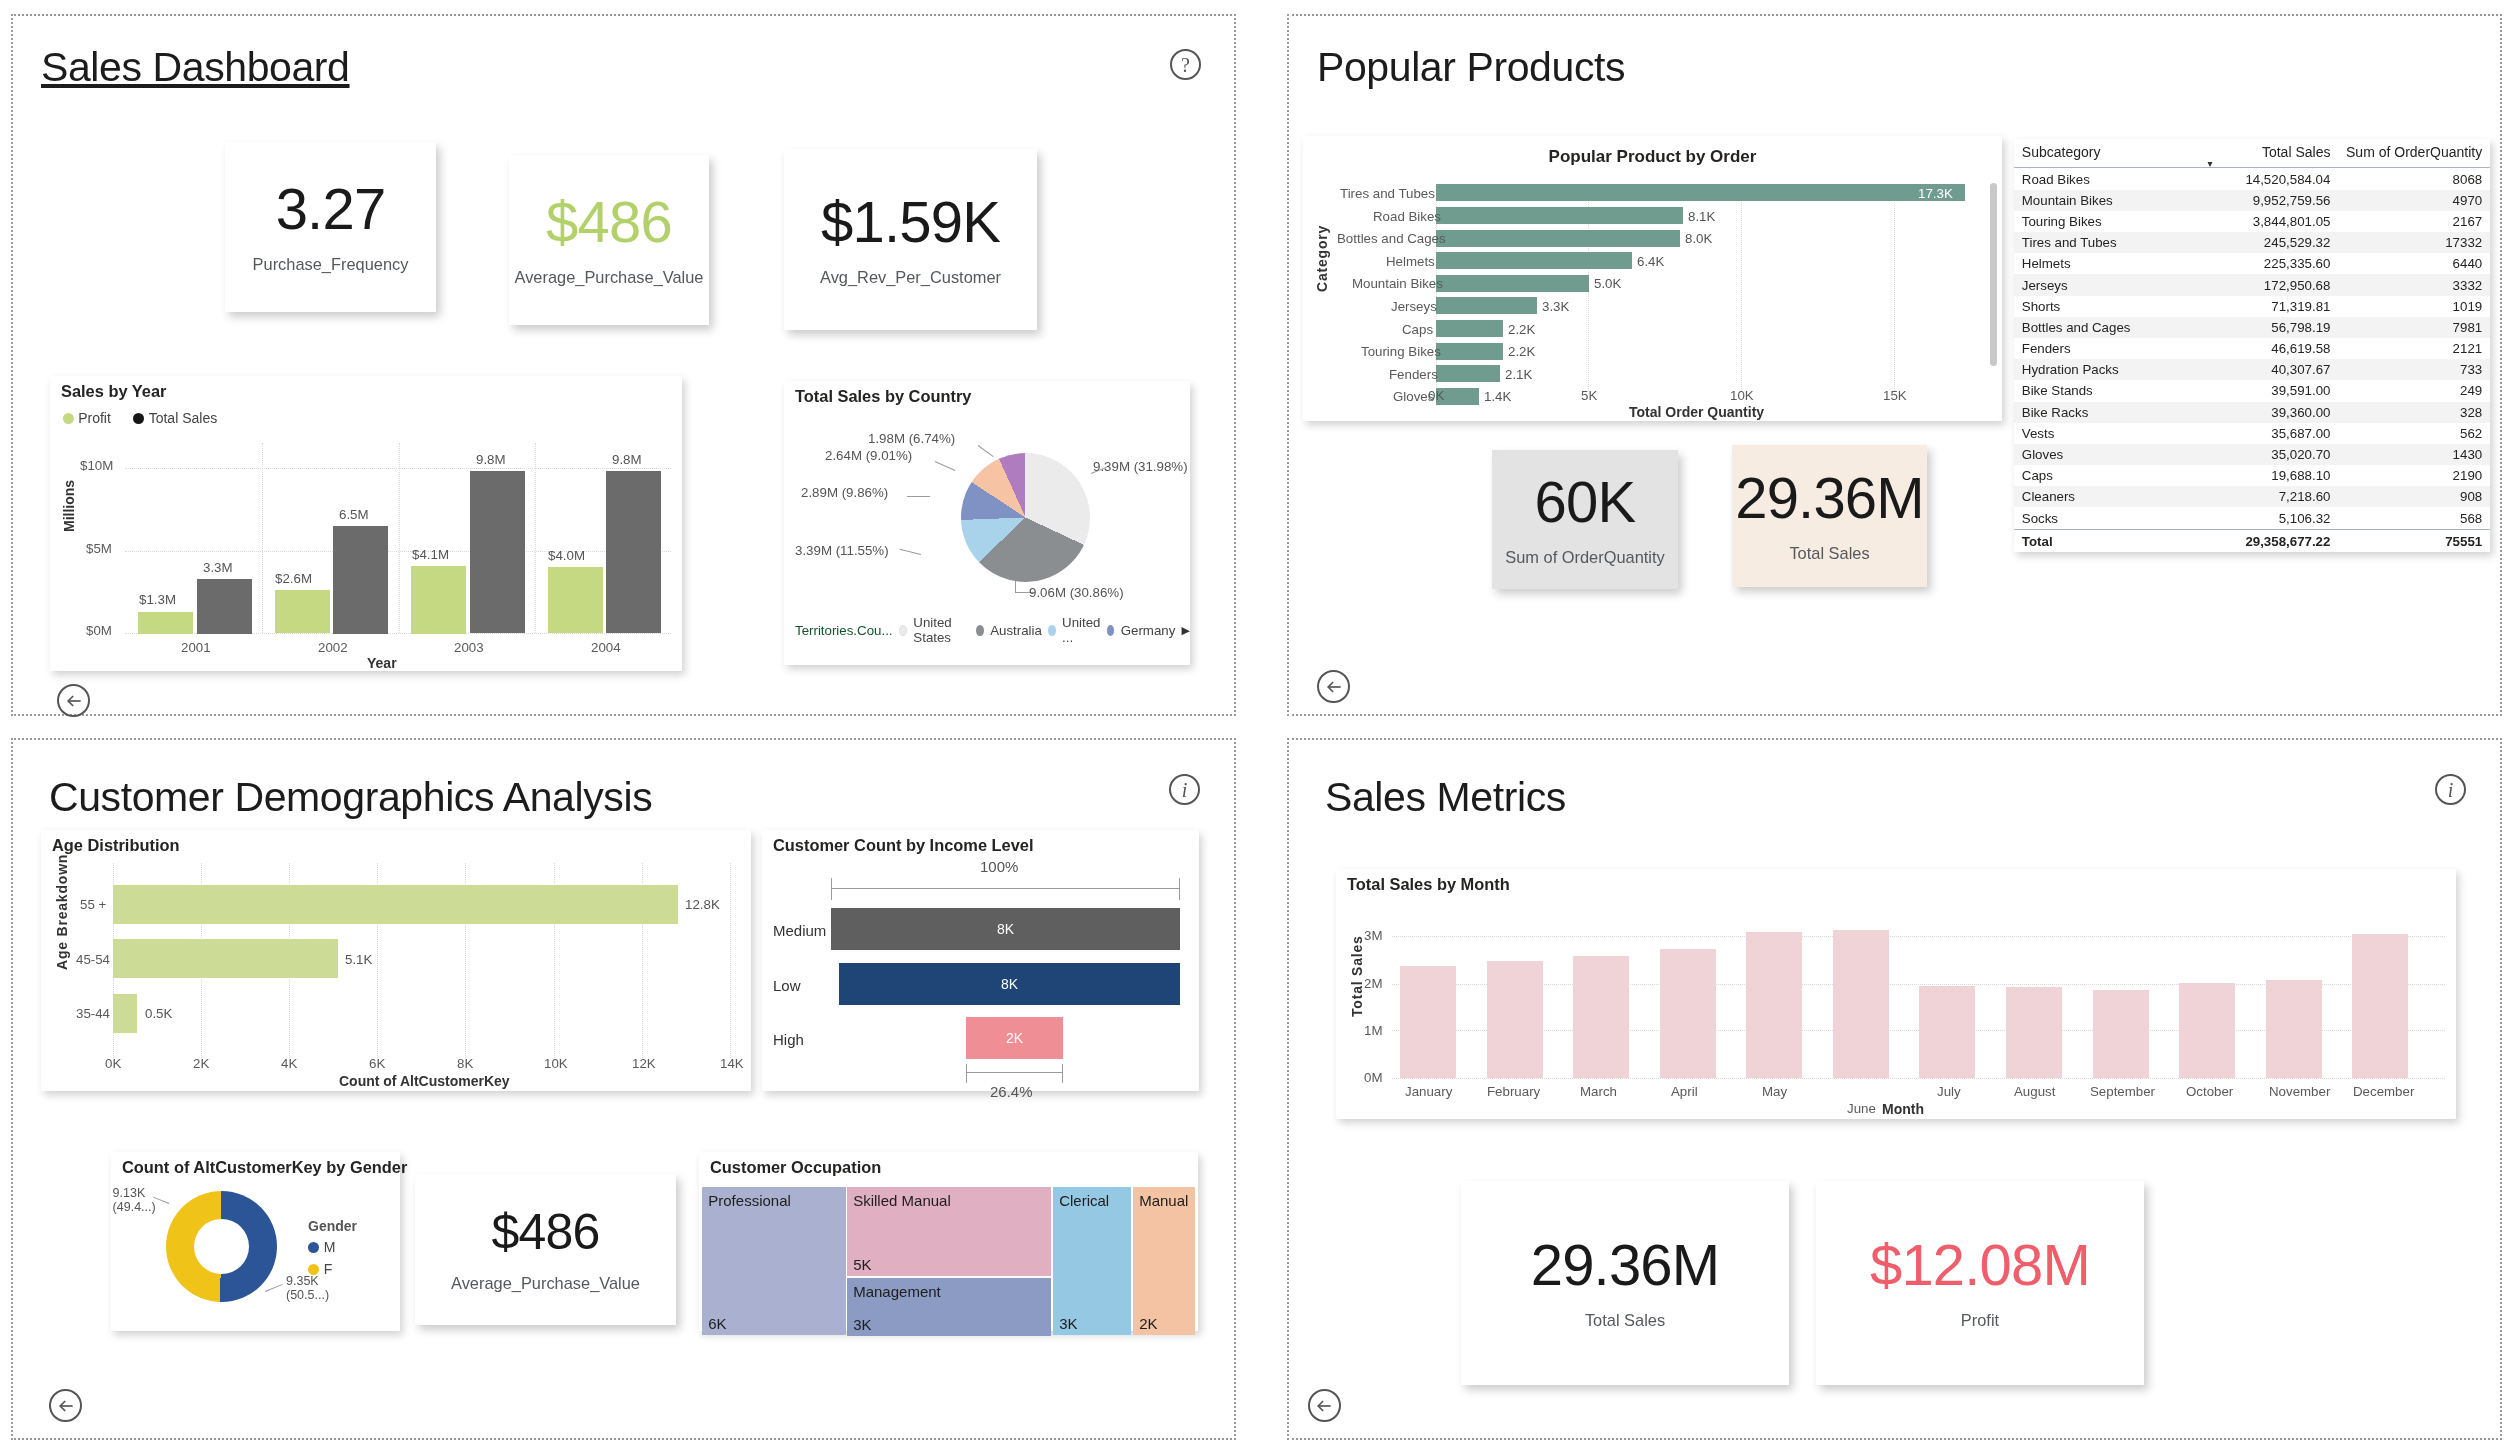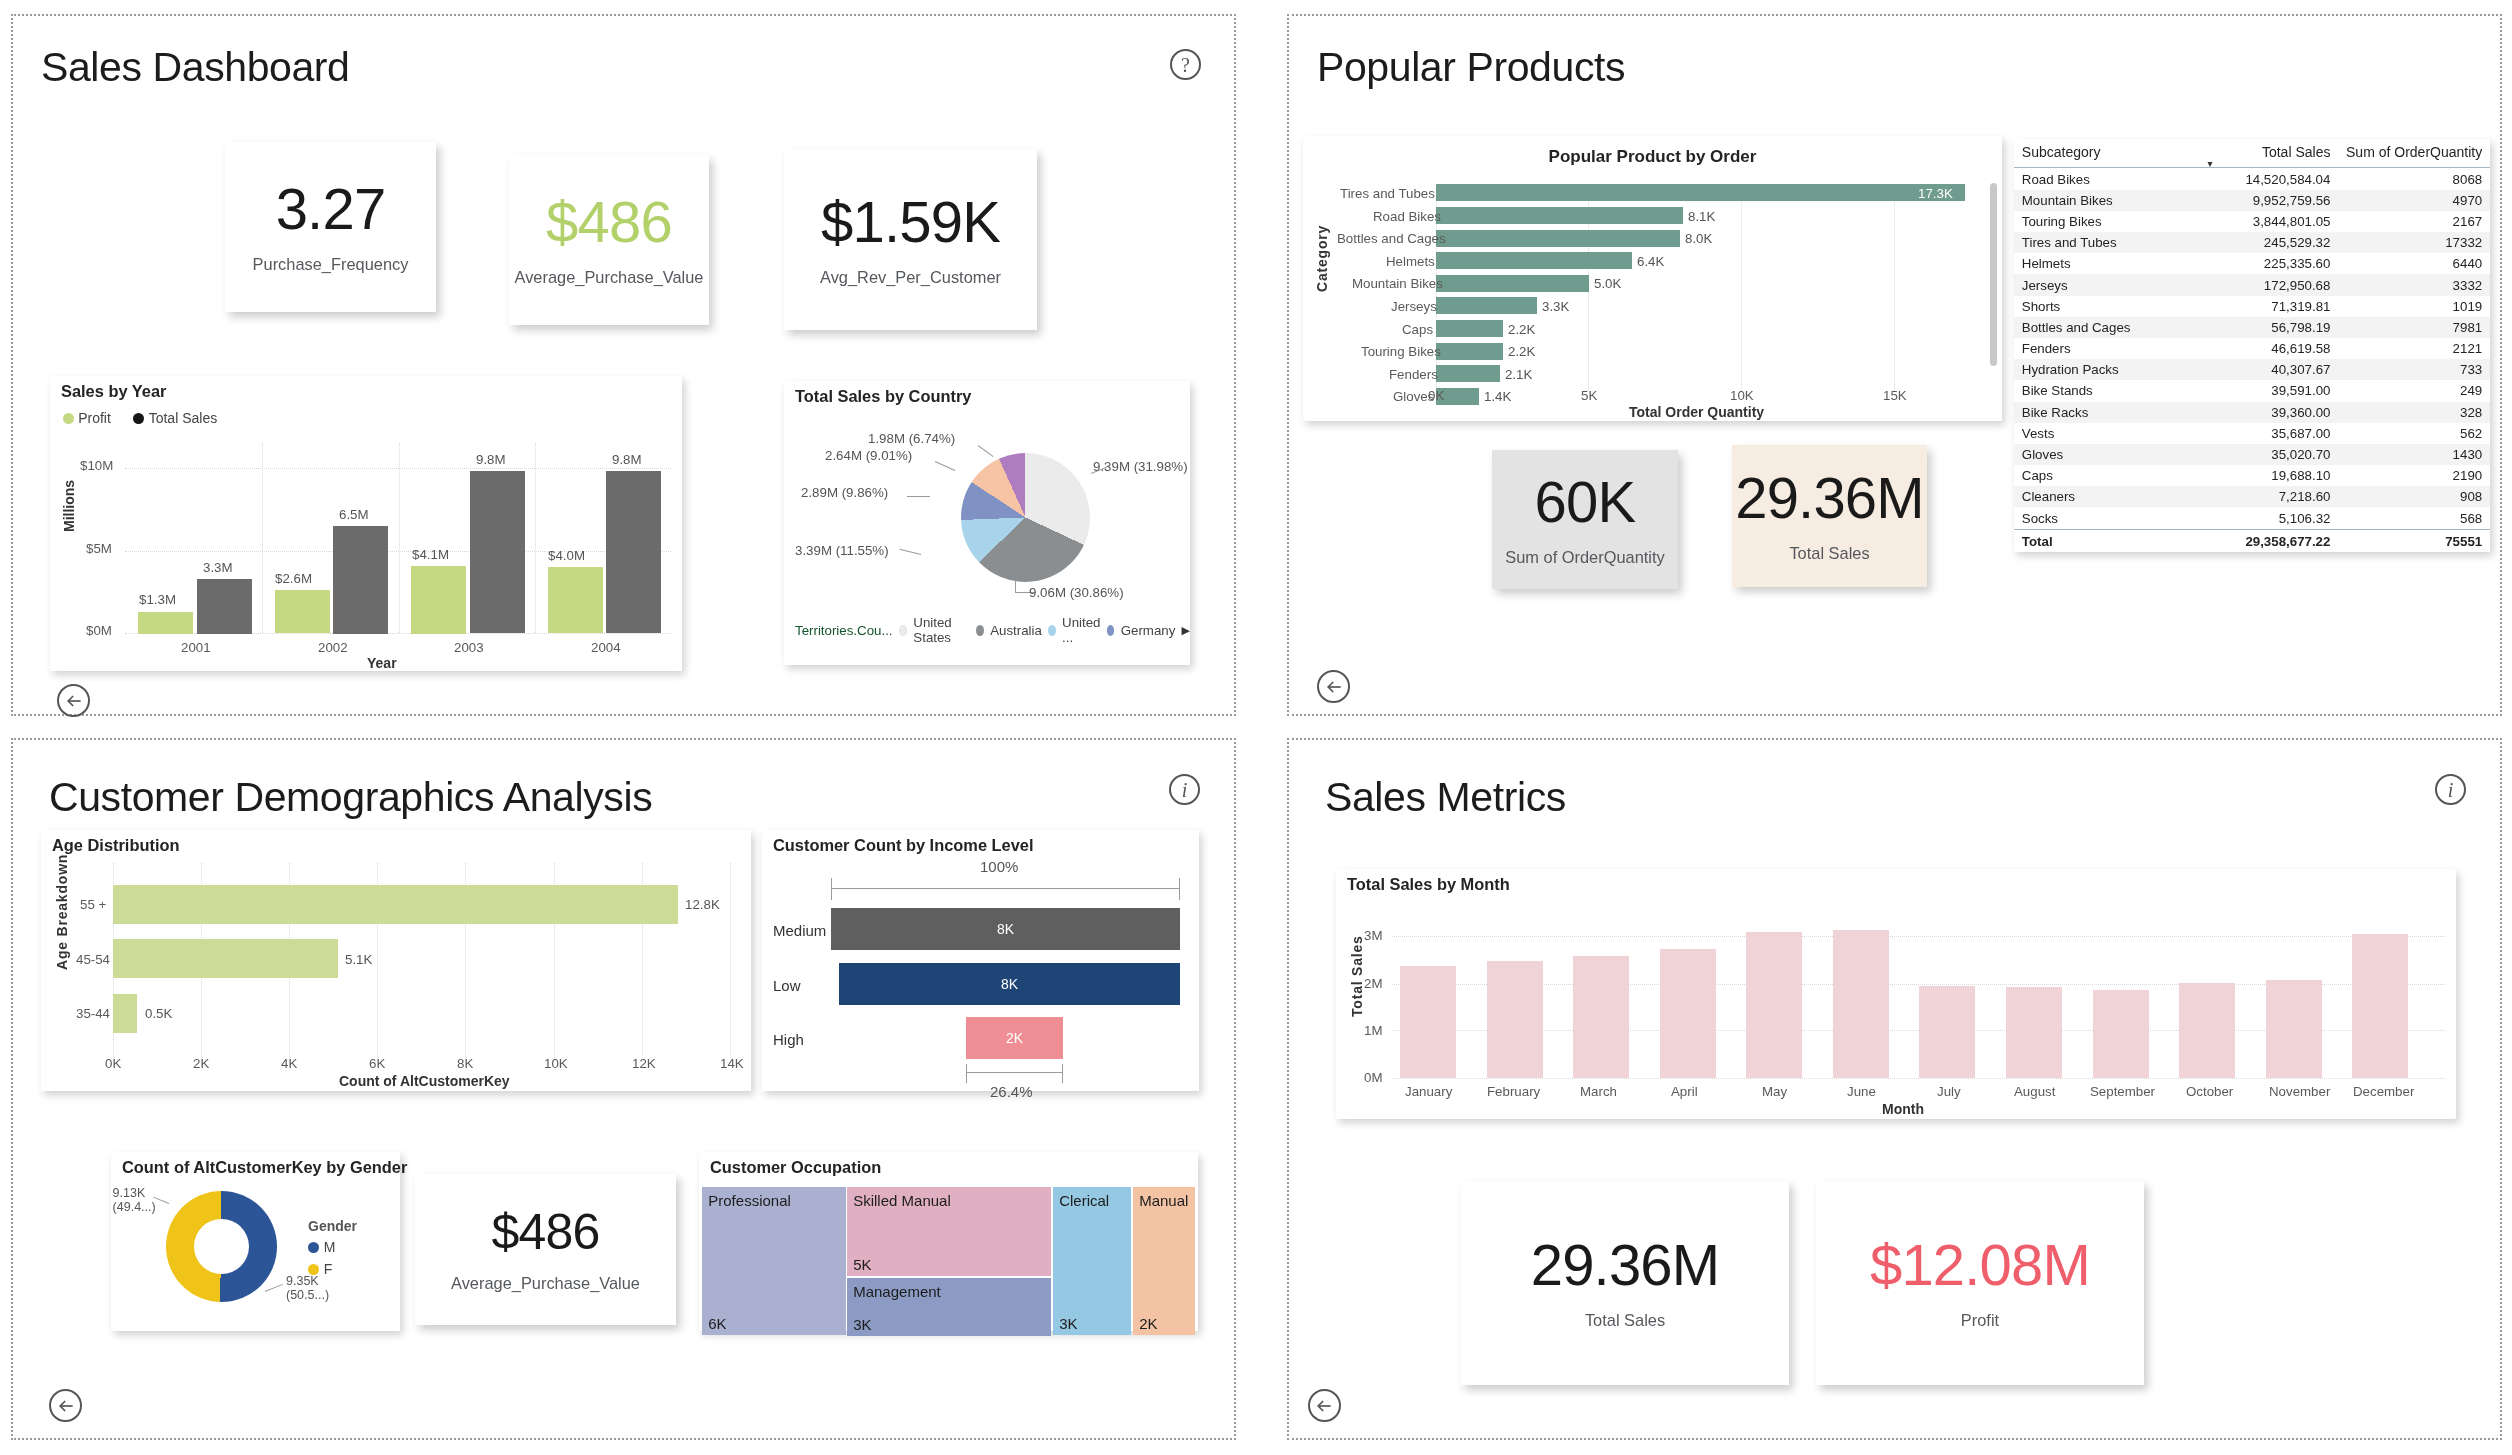--- a/index.html
+++ b/index.html
@@ -109,21 +109,21 @@
 
   .scrollbar { position:absolute; background:#c8c8c8; border-radius:3.9px; }
 </style>
 </head>
 <body>
 
 <div class="canvas">
 
   <div class="panel" style="left:11px; top:14px; width:1225px; height:702px;">
 
-    <div class="panel-title" style="left:28px; top:28px;">Sales Dashboard</div>
+    <div class="panel-title" style="left:28px; top:28px;text-decoration:underline;">Sales Dashboard</div>
 
     <div class="corner-icon" style="right:33px; top:33px;">
       <span>?</span>
     </div>
 
     <div class="kpi" style="left:212px; top:126px; width:211px; height:170px;">
       <div class="kpi-value">3.27</div>
       <div class="kpi-label">Purchase_Frequency</div>
     </div>
 
@@ -612,21 +612,21 @@
       <div class="vbar" style="left:757px;  top:121px; width:56px; height:88px; background:#f0d3d6;"></div>
       <div class="vbar" style="left:843px; top:114px; width:56px; height:95px; background:#f0d3d6;"></div>
       <div class="vbar" style="left:930px; top:111px; width:56px; height:98px; background:#f0d3d6;"></div>
       <div class="vbar" style="left:1016px; top:65px;  width:56px; height:144px; background:#f0d3d6;"></div>
 
       <div class="axlabel" style="left:69px;   top:215px;">January</div>
       <div class="axlabel" style="left:151px;  top:215px;">February</div>
       <div class="axlabel" style="left:244px;  top:215px;">March</div>
       <div class="axlabel" style="left:335px;  top:215px;">April</div>
       <div class="axlabel" style="left:426px;  top:215px;">May</div>
-      <div class="axlabel" style="left:511px;  top:215px;">June</div>
+      <div class="axlabel" style="left:511px;  top:232px;">June</div>
       <div class="axlabel" style="left:601px;  top:215px;">July</div>
       <div class="axlabel" style="left:678px;  top:215px;">August</div>
       <div class="axlabel" style="left:754px;  top:215px;">September</div>
       <div class="axlabel" style="left:850px; top:215px;">October</div>
       <div class="axlabel" style="left:933px; top:215px;">November</div>
       <div class="axlabel" style="left:1017px; top:215px;">December</div>
 
       <div class="axtitle" style="left:546px; top:232px;">Month</div>
     </div>
 

